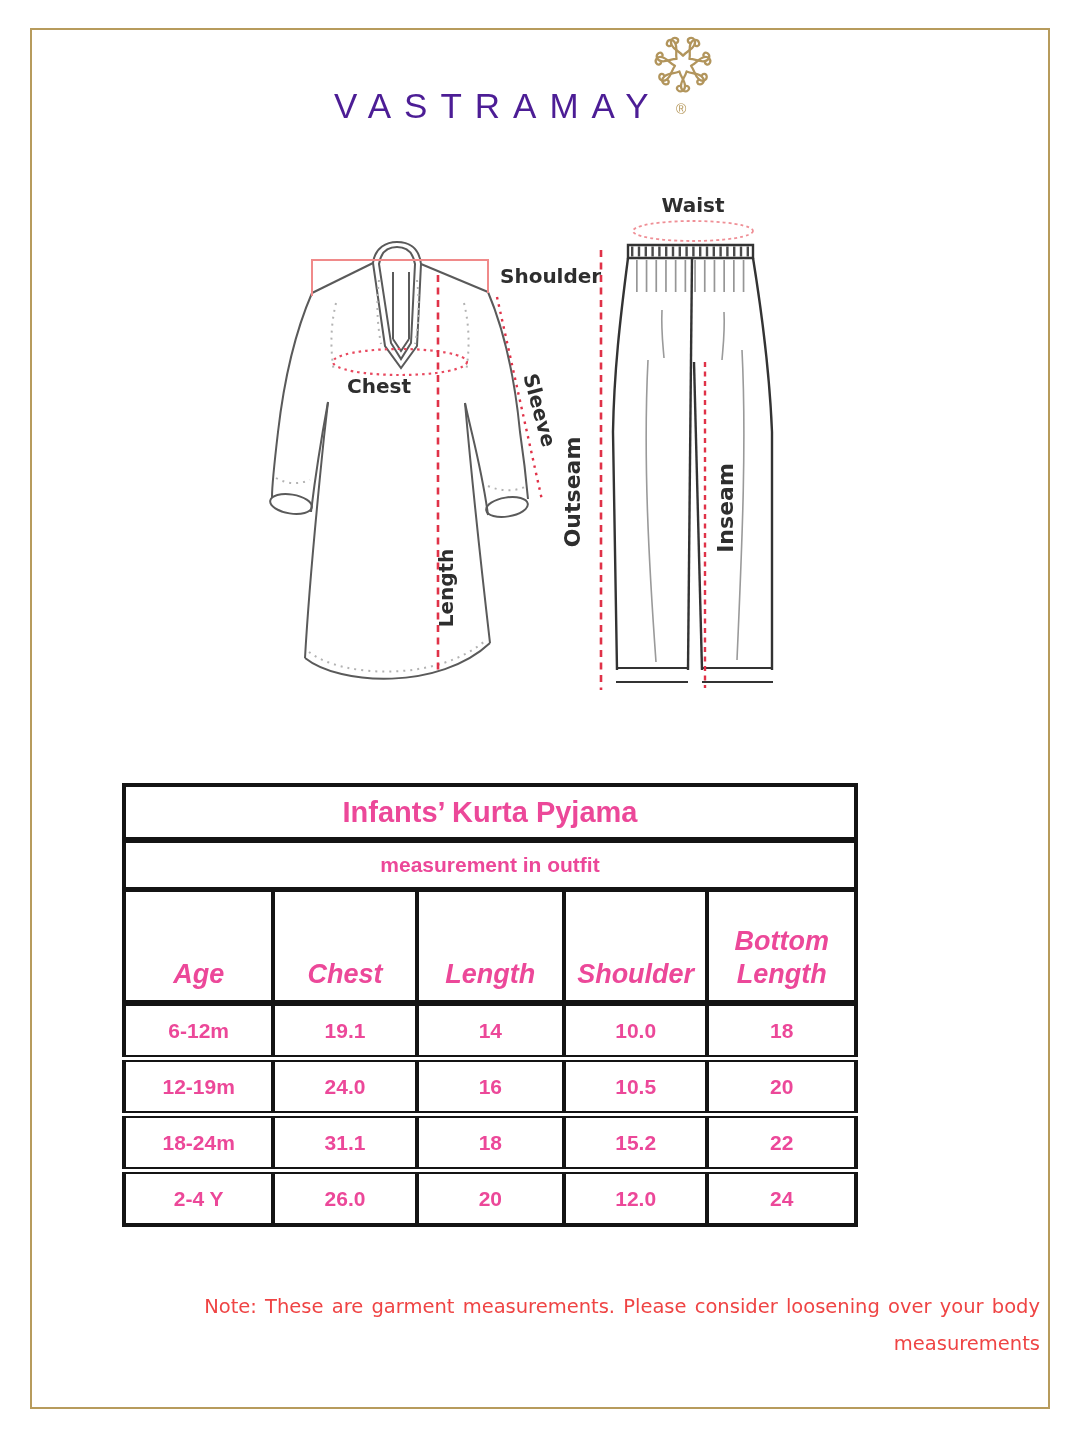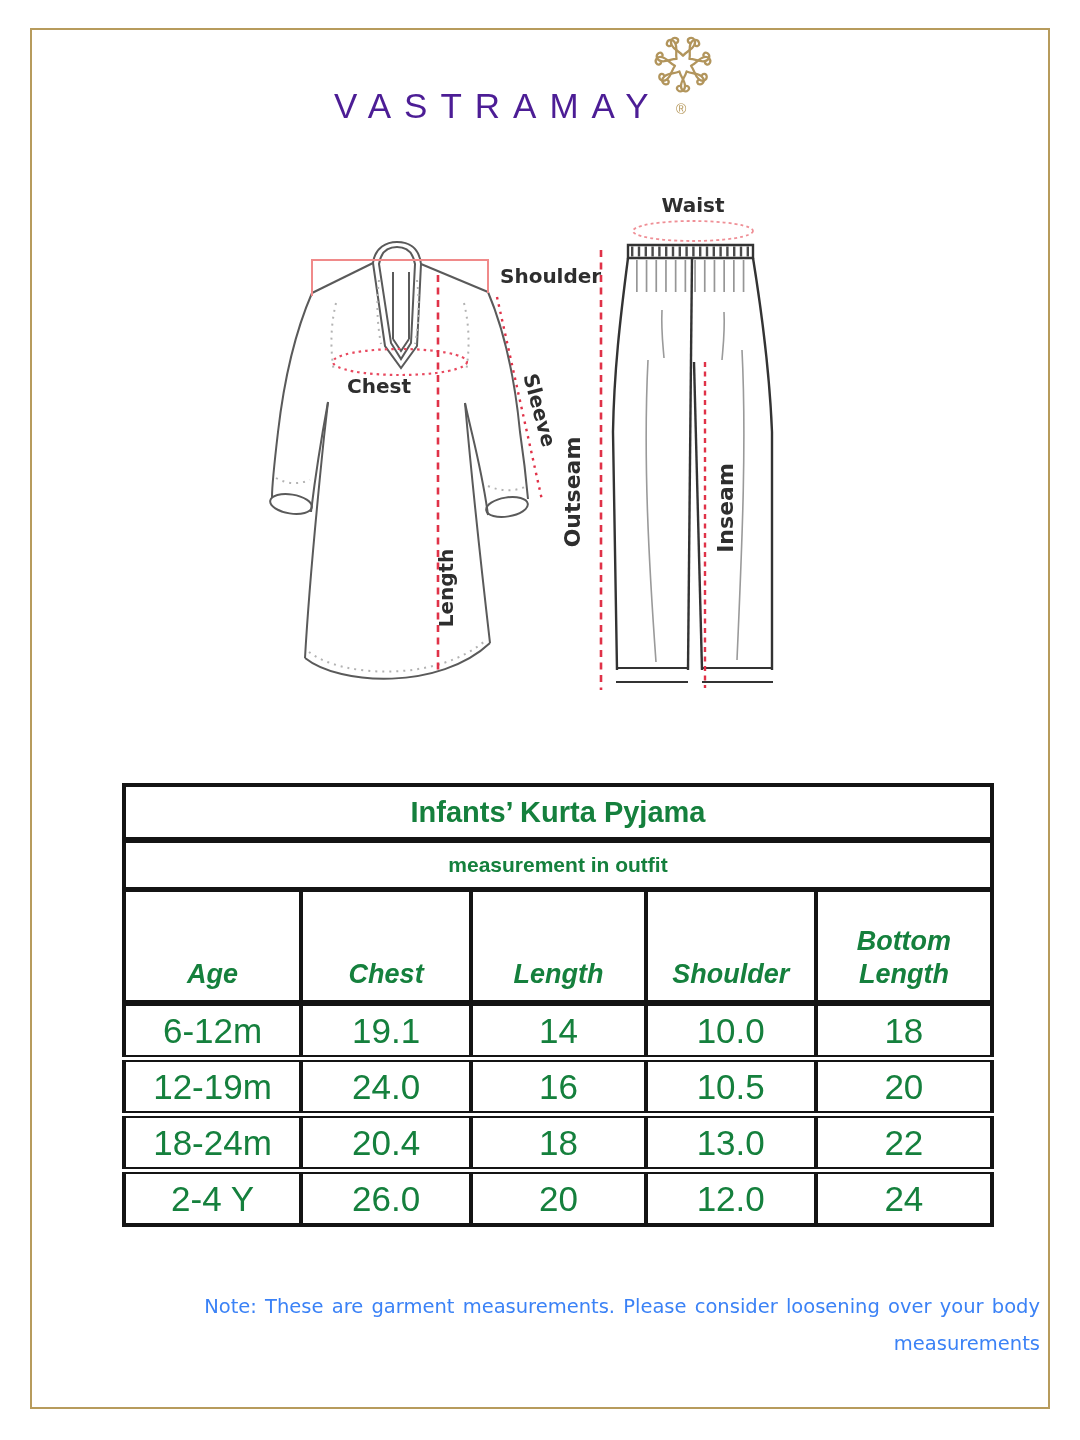--- a/index.html
+++ b/index.html
@@ -9,34 +9,34 @@
               border:2px solid #b79b5c;}
   
   .brand-text{position:absolute;left:334px;top:86px;font-size:35px;font-weight:400;
               letter-spacing:13px;color:#4c1d95;white-space:nowrap;}
   .reg-mark{position:absolute;left:676px;top:101px;font-size:14px;color:#b5975a;}
   .emblem{position:absolute;left:652px;top:34px;width:62px;height:60px;}
   
   .diagram{position:absolute;left:150px;top:150px;width:700px;height:580px;}
   .diagram text{font-family:"DejaVu Sans","Liberation Sans",sans-serif;font-weight:bold;fill:#2e2e2e;}
   
-  .size-chart{position:absolute;left:122px;top:783px;width:872px;border-collapse:collapse;
-              table-layout:fixed;color:#15803d;}
+  .size-chart{position:absolute;left:122px;top:783px;width:736px;border-collapse:collapse;
+              table-layout:fixed;color:#ec4899;}
   .size-chart td,.size-chart th{border:4px solid #141414;text-align:center;padding:0;}
   .size-chart{border:3px solid #141414;}
   .row-title td{height:50px;font-size:29px;font-weight:bold;border-bottom:6px solid #141414;}
   .row-subtitle td{height:44px;font-size:21px;font-weight:bold;border-bottom:5px solid #141414;}
   .row-header th{height:100px;font-size:27px;font-weight:bold;vertical-align:bottom;
                  padding-bottom:8px;line-height:1.25;border-bottom:6px solid #141414;font-style:italic;}
-  .row-data td{height:49px;font-size:35px;font-weight:normal;vertical-align:middle;}
+  .row-data td{height:49px;font-size:21px;font-weight:bold;vertical-align:middle;}
   .row-data.dbl td{border-top:7px double #141414;}
   
   .note{position:absolute;left:50px;right:40px;top:1288px;text-align:right;
         font-family:"DejaVu Sans","Liberation Sans",sans-serif;font-size:19.5px;
-        line-height:37px;color:#3b82f6;word-spacing:2px;}
+        line-height:37px;color:#ef4444;word-spacing:2px;}
 </style>
 </head>
 <body>
 
 <div class="page">
 
   <div class="gold-frame"></div>
 
   <svg class="emblem" viewBox="-40 -40 80 80" fill="none" stroke="#b2955c" stroke-width="3" stroke-linecap="round">
     <defs>
@@ -174,23 +174,23 @@
       </tr>
       <tr class="row-data dbl">
         <td>12-19m</td>
         <td>24.0</td>
         <td>16</td>
         <td>10.5</td>
         <td>20</td>
       </tr>
       <tr class="row-data dbl">
         <td>18-24m</td>
-        <td>20.4</td>
+        <td>31.1</td>
         <td>18</td>
-        <td>13.0</td>
+        <td>15.2</td>
         <td>22</td>
       </tr>
       <tr class="row-data dbl">
         <td>2-4 Y</td>
         <td>26.0</td>
         <td>20</td>
         <td>12.0</td>
         <td>24</td>
       </tr>
     </tbody>

